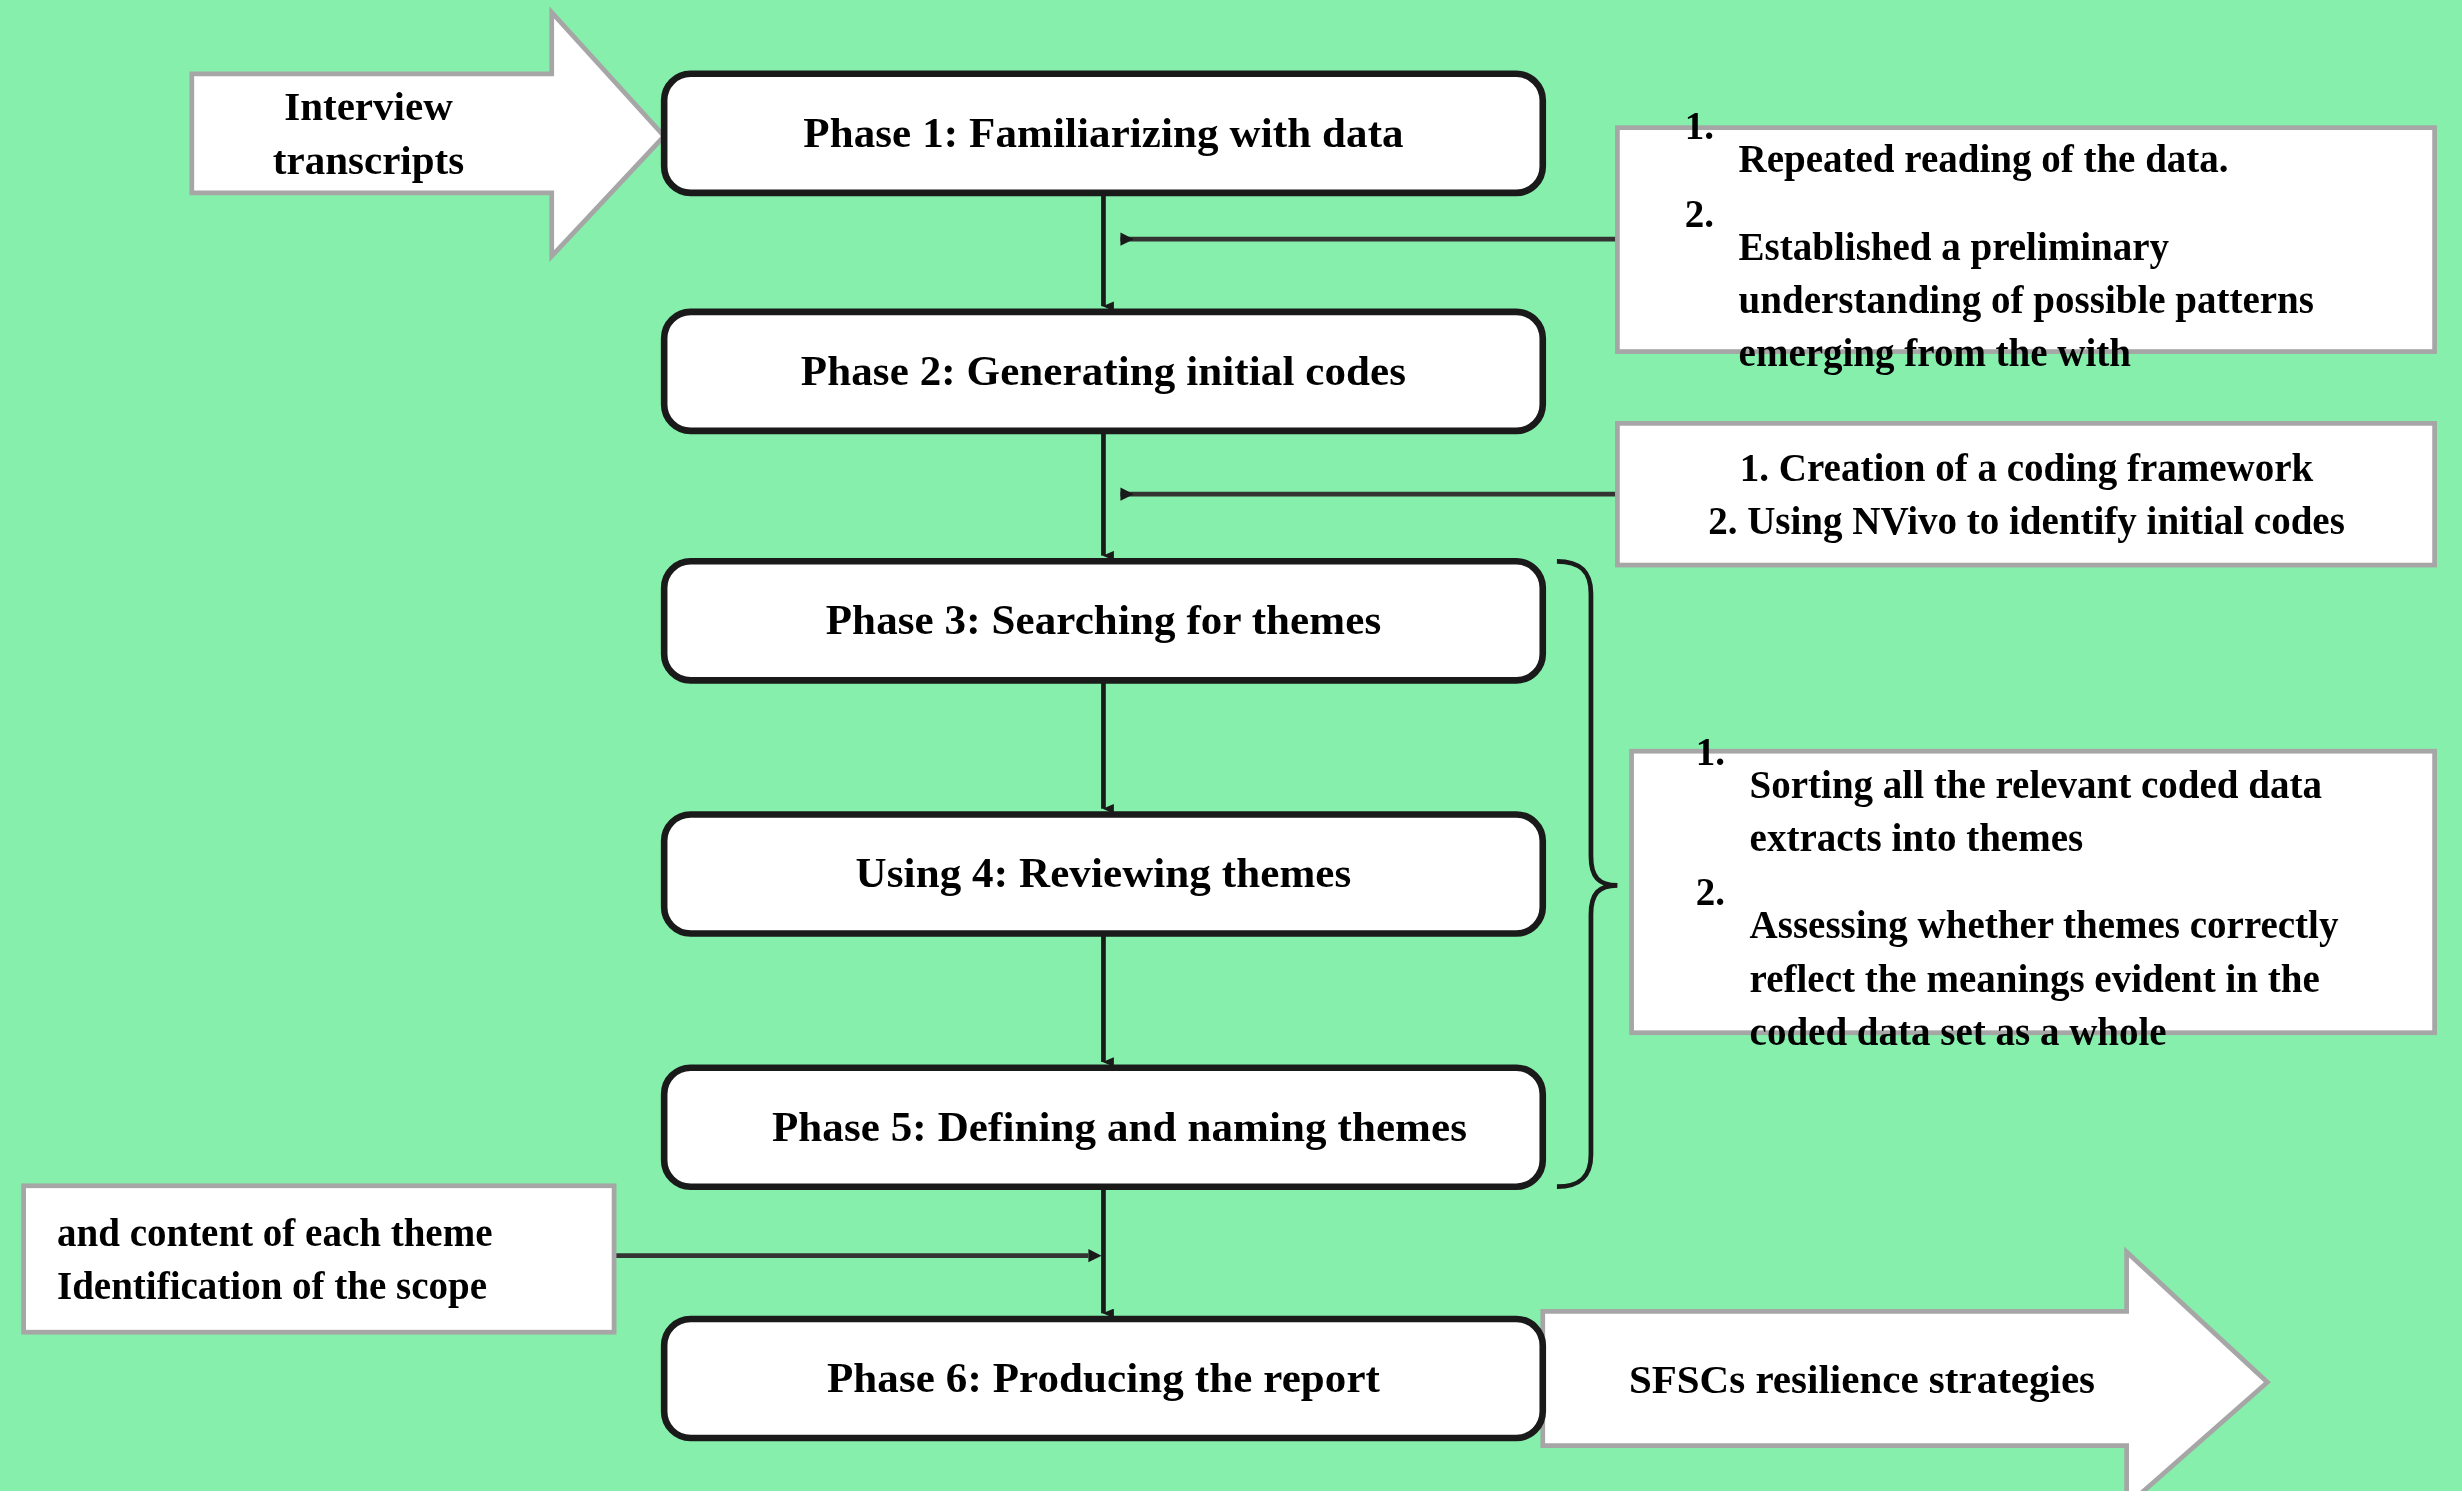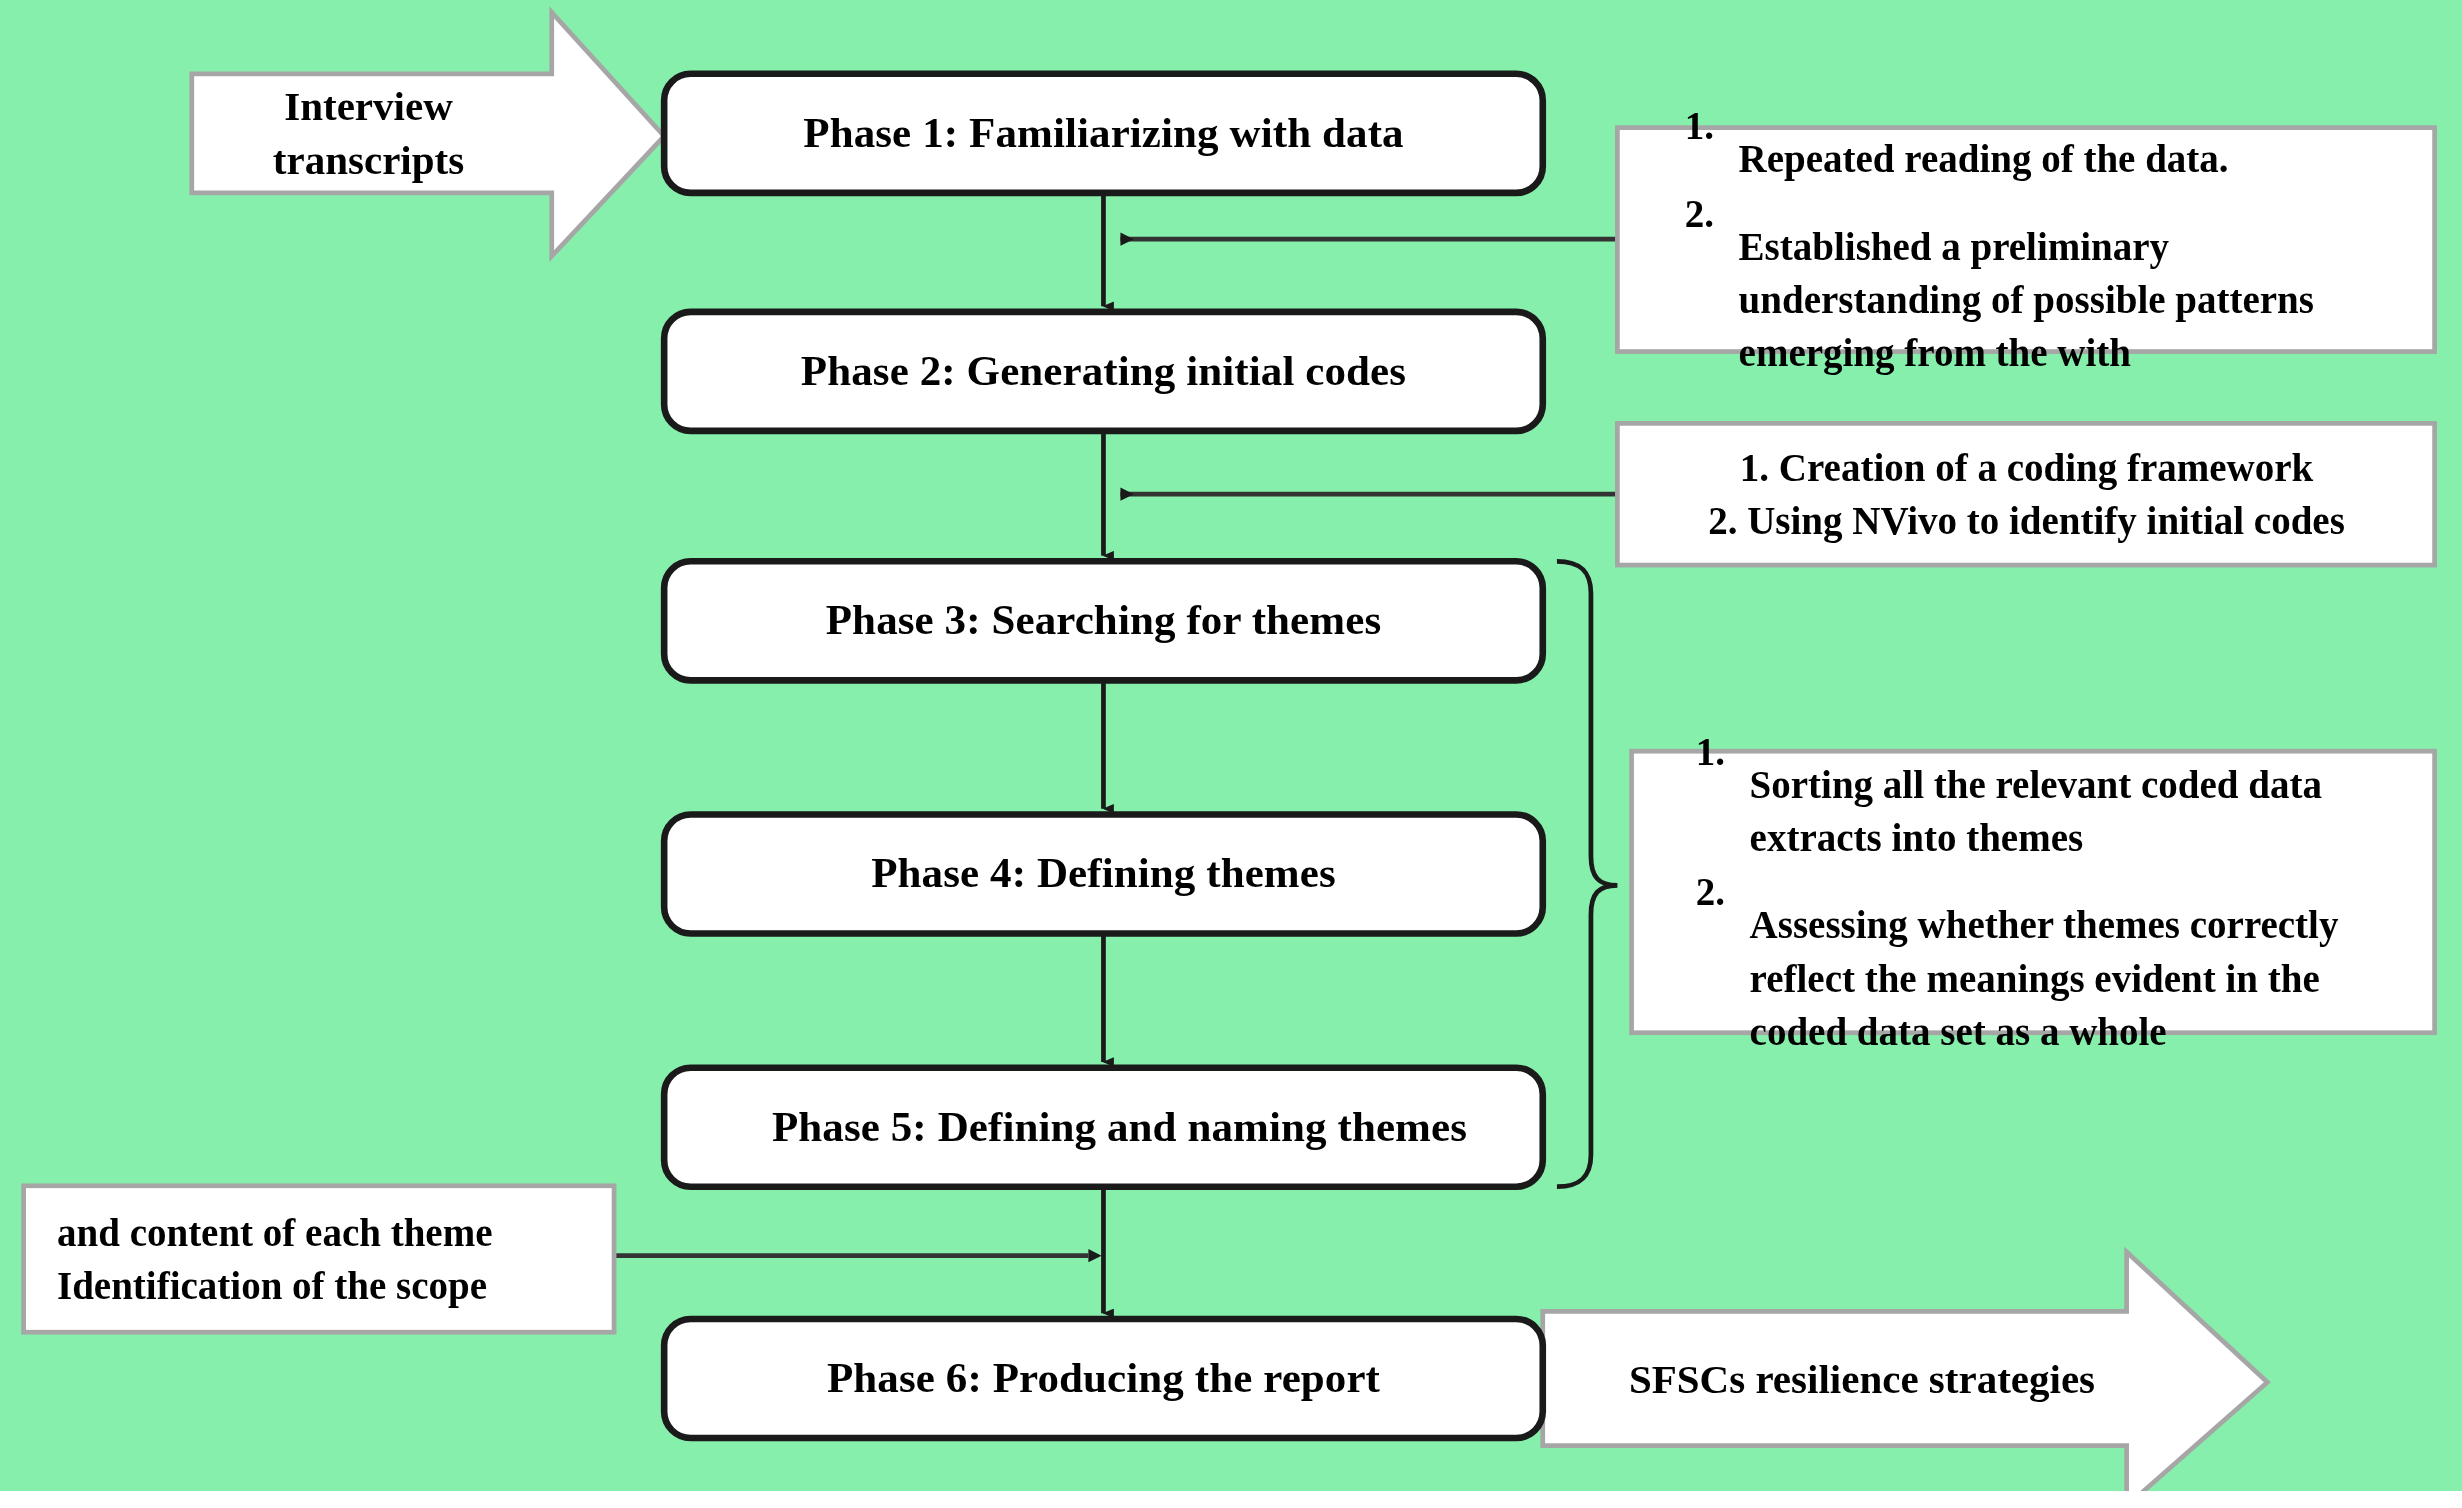--- a/index.html
+++ b/index.html
@@ -138,21 +138,21 @@
   </svg>
 
   <div class="txt banner-label" style="left:203px; top:79px; width:331px; height:108px; flex-direction:column;">
     <div>Interview</div>
     <div>transcripts</div>
   </div>
 
   <div class="txt phase-label" style="left:664px; top:74px; width:879px; height:119px;">Phase 1: Familiarizing with data</div>
   <div class="txt phase-label" style="left:664px; top:312px; width:879px; height:119px;">Phase 2: Generating initial codes</div>
   <div class="txt phase-label" style="left:664px; top:561px; width:879px; height:119px;text-align:center;">Phase 3: Searching for themes</div>
-  <div class="txt phase-label" style="left:664px; top:814px; width:879px; height:119px;">Phase 4: Defining themes</div>
+  <div class="txt phase-label" style="left:664px; top:814px; width:879px; height:119px;">Using 4: Reviewing themes</div>
   <div class="txt phase-label" style="left:680px; top:1068px; width:879px; height:119px;">Phase 5: Defining and naming themes</div>
   <div class="txt phase-label" style="left:664px; top:1319px; width:879px; height:119px;">Phase 6: Producing the report</div>
 
   <div class="note-block notes-hanging" style="left:1654px; top:128px; width:756px; height:224px;">
     <div class="note-item">
       <span class="note-num">1.</span>
       <span class="note-txt">Repeated reading of the data.</span>
     </div>
     <div class="note-item">
       <span class="note-num">2.</span>

